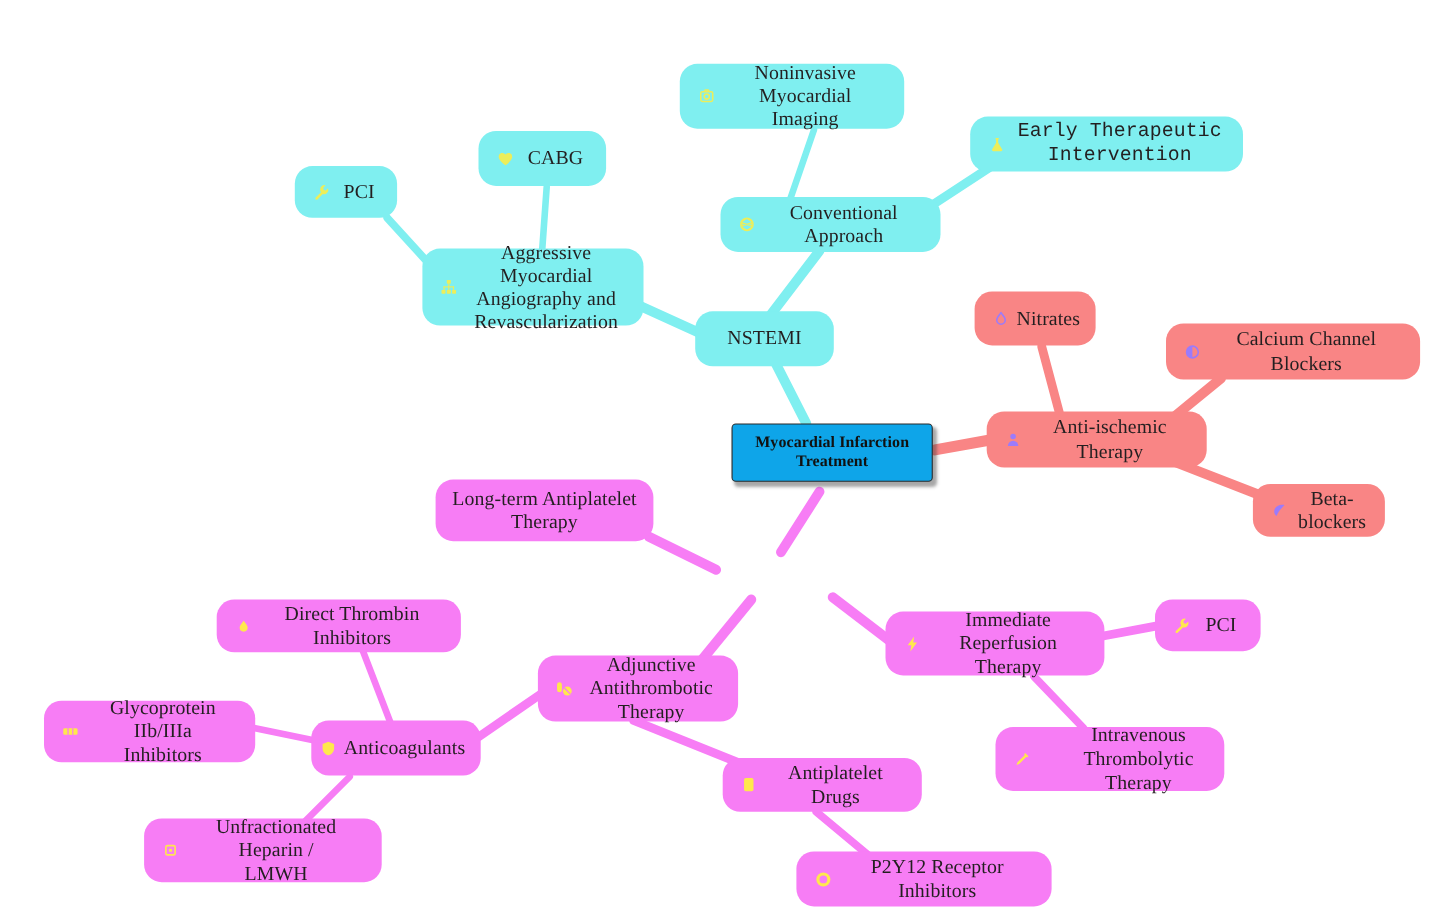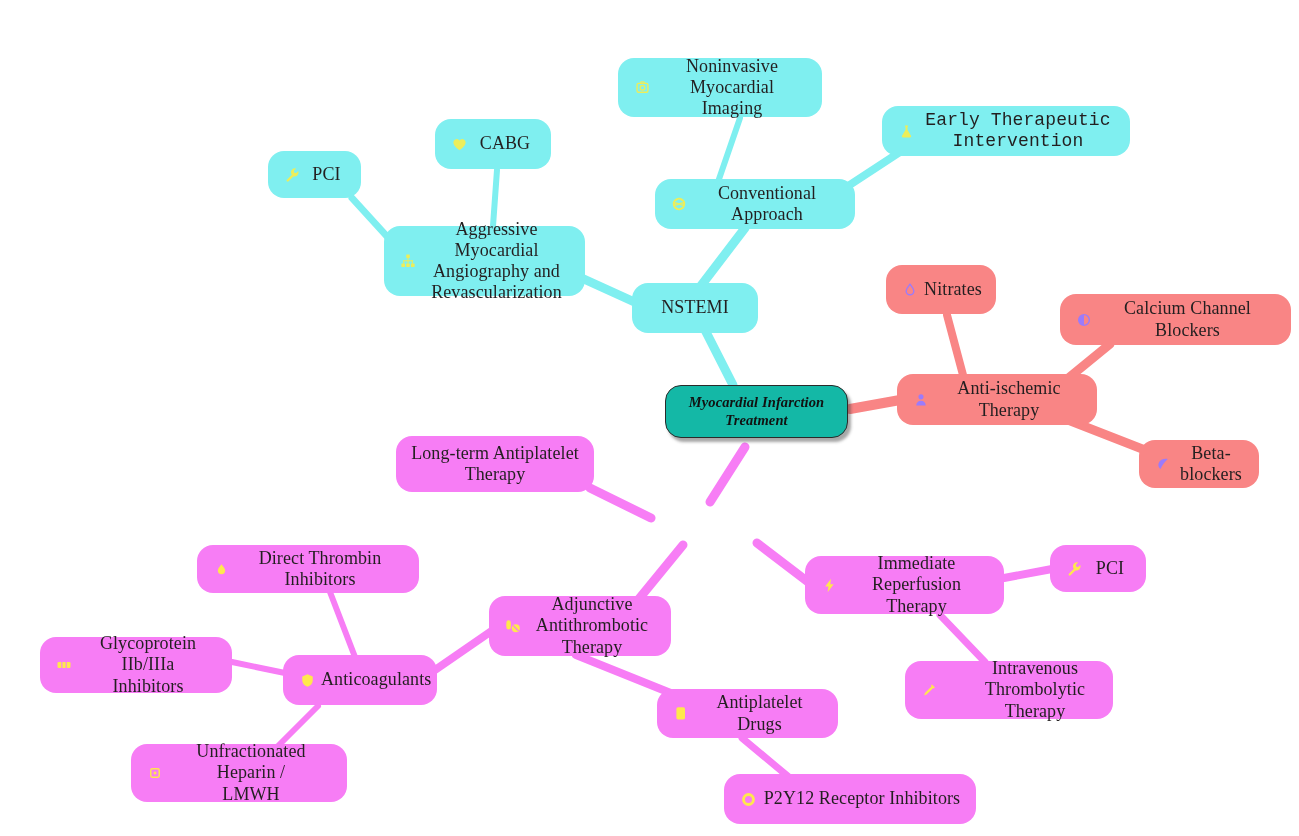--- a/index.html
+++ b/index.html
@@ -44,29 +44,28 @@
   .node .txt {
     flex: 1 1 auto;
     text-align: center;
     color: #231f20;
     font-size: 18px;
     line-height: 1.18;
     letter-spacing: .1px;
     white-space: pre-line;
   }
   .node.cyan  { background: #7FEFF0; }
-  .node.pink  { background: #F77DF5; }
+  .node.pink  { background: #F77DF5; justify-content: flex-end; }
   .node.red   { background: #F98585; }
   .node.center {
-    background: #14b8a6;
+    background: #0ea5e9;
     border: 1.6px solid #2b2b2b;
-    border-radius: 16px;
+    border-radius: 4px;
     box-shadow: 3px 4px 3px rgba(60,60,60,.45);
     z-index: 8;
-    font-style: italic;
   }
   .node.center .txt {
     font-weight: bold;
     font-size: 14.5px;
     color: #111;
     line-height: 1.22;
   }
   .node.noicon { padding: 0 12px; }
 </style>
 </head>
@@ -280,21 +279,21 @@
 
   <div class="node pink" style="left:657px; top:689px; width:181px; height:49px;">
     <span class="ico">
       <svg width="12" height="15" viewBox="0 0 12 15" fill="#FFE84D">
         <rect x="1.4" y="1.2" width="8.6" height="12.2" rx="1.6"></rect>
       </svg>
     </span>
     <span class="txt">Antiplatelet Drugs</span>
   </div>
 
-  <div class="node pink" style="left:724px; top:774px; width:252px; height:50px;">
+  <div class="node pink" style="left:724px; top:774px; width:232px; height:50px;">
     <span class="ico">
       <svg width="15" height="15" viewBox="0 0 16 16">
         <circle cx="8" cy="8" r="5.3" fill="none" stroke="#FFE84D" stroke-width="3.1"></circle>
       </svg>
     </span>
     <span class="txt">P2Y12 Receptor Inhibitors</span>
   </div>
 
   <div class="node pink" style="left:805px; top:556px; width:199px; height:58px;">
     <span class="ico">

